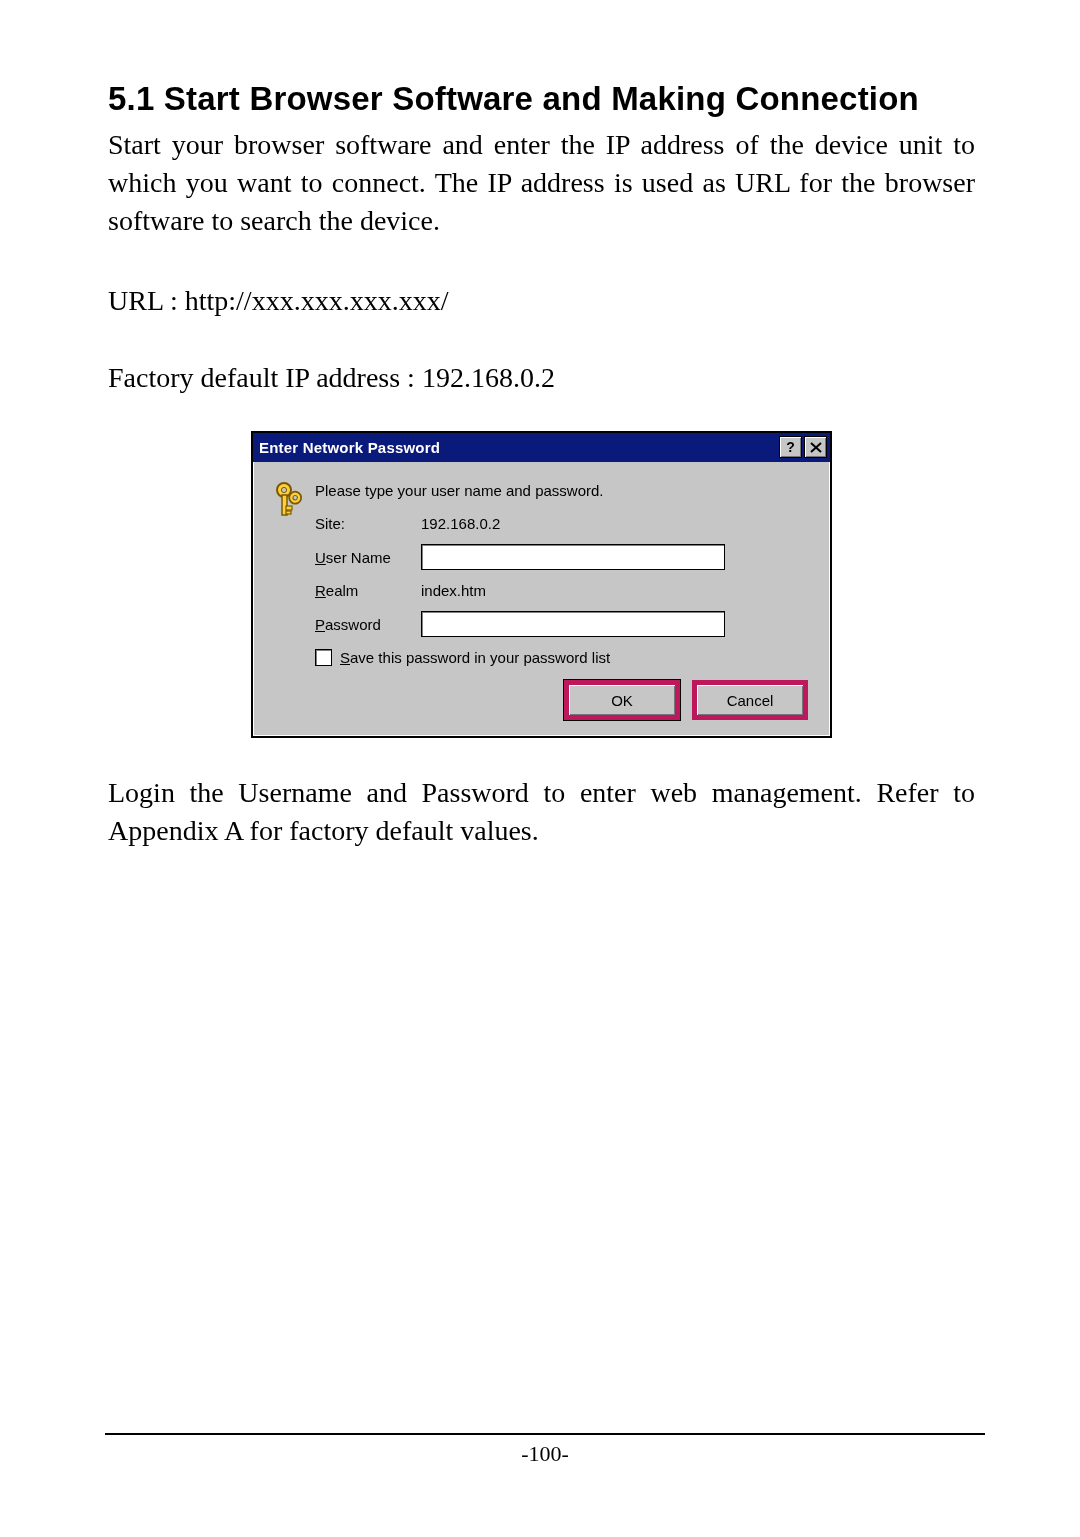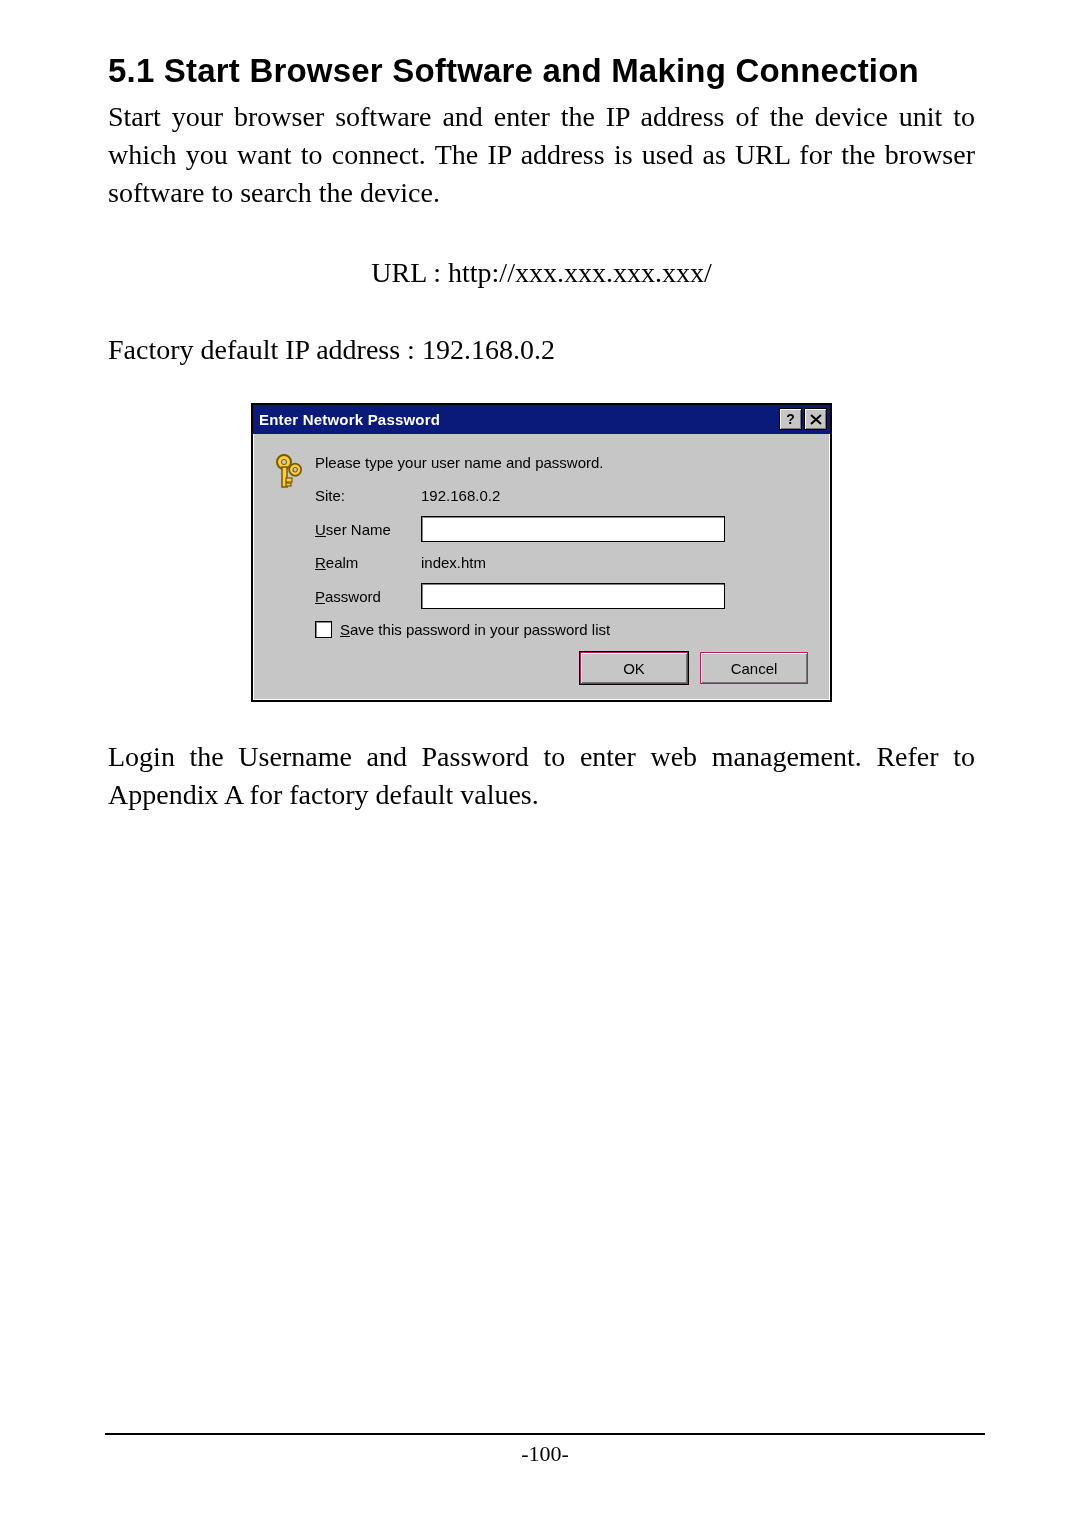--- a/index.html
+++ b/index.html
@@ -7,39 +7,38 @@
     padding: 0;
     background: #fff;
     font-family: "Times New Roman", Times, serif;
     color: #000;
   }
   .page {
     width: 1080px;
     height: 1537px;
     position: relative;
     box-sizing: border-box;
-    padding: 52px 105px 0 108px;
+    padding: 80px 105px 0 108px;
   }
   h2.section-heading {
     font-family: Arial, Helvetica, sans-serif;
     font-weight: bold;
     font-size: 33px;
     margin: 0 0 8px 0;
     letter-spacing: 0.2px;
   }
   p.body {
     font-size: 28px;
     line-height: 1.35;
     margin: 0 0 6px 0;
     text-align: justify;
     font-family: Liberation Serif, serif;
   }
   p.url-line {
     font-size: 28px;
-    text-align: center;
     margin: 46px auto 42px auto;
   }
   p.login-note {
     font-size: 28px;
     line-height: 1.35;
     margin: 36px 0 0 0;
     text-align: justify;
   }
   p.login-note b { font-weight: normal; }
 
@@ -142,21 +141,21 @@
   .btn-row {
     display: flex;
     justify-content: flex-end;
     gap: 12px;
     padding-right: 4px;
   }
   .btn {
     width: 106px;
     height: 30px;
     background: #c6c6c6;
-    border: 1px solid #be185d;
+    border: 5px solid #be185d;
     box-shadow: inset 1px 1px 0 #fff, inset -1px -1px 0 #777;
     font-family: inherit;
     font-size: 15px;
     display: flex;
     align-items: center;
     justify-content: center;
   }
   .btn.default {
     box-shadow: 0 0 0 1px #000, inset 1px 1px 0 #fff, inset -1px -1px 0 #777;
   }

